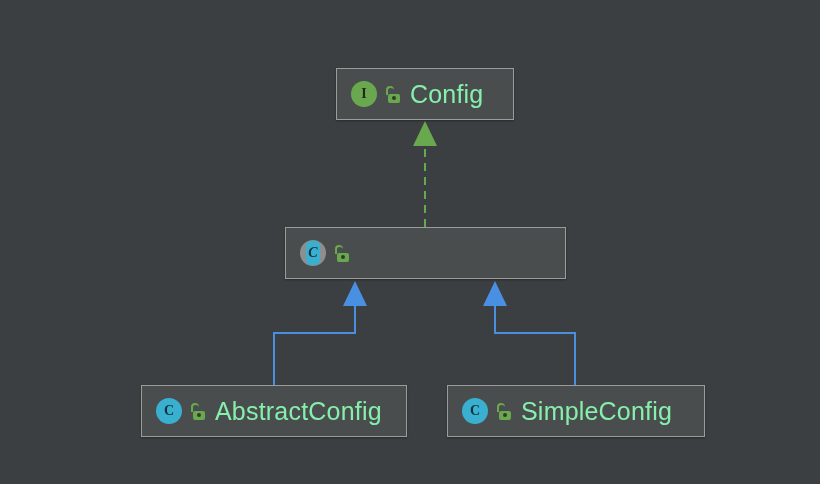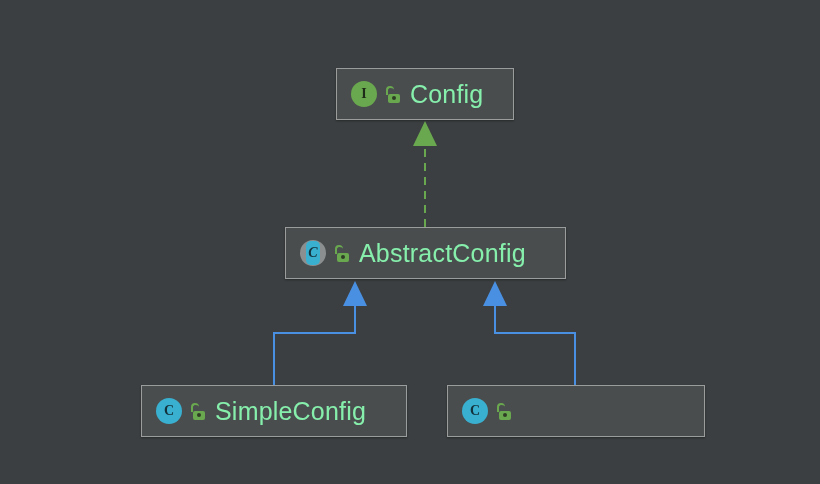--- a/index.html
+++ b/index.html
@@ -183,39 +183,39 @@
         <span class="arc-bg"></span>
         <span class="core"></span>
         <span class="glyph">C</span>
       </span>
     </span>
     <span class="icon-lock">
       <span class="shackle"></span>
       <span class="body"></span>
       <span class="keyhole"></span>
     </span>
+  </div>
+
+  <div class="uml-node" id="node-default-config" style="left:141px; top:385px; width:266px; height:52px;">
+    <span class="type-icon">
+      <span class="icon-class">C</span>
+    </span>
+    <span class="icon-lock">
+      <span class="shackle"></span>
+      <span class="body"></span>
+      <span class="keyhole"></span>
+    </span>
     <span class="node-label">AbstractConfig</span>
   </div>
 
-  <div class="uml-node" id="node-default-config" style="left:141px; top:385px; width:266px; height:52px;">
+  <div class="uml-node" id="node-simple-config" style="left:447px; top:385px; width:258px; height:52px;">
     <span class="type-icon">
       <span class="icon-class">C</span>
     </span>
     <span class="icon-lock">
       <span class="shackle"></span>
       <span class="body"></span>
       <span class="keyhole"></span>
     </span>
     <span class="node-label">SimpleConfig</span>
   </div>
 
-  <div class="uml-node" id="node-simple-config" style="left:447px; top:385px; width:258px; height:52px;">
-    <span class="type-icon">
-      <span class="icon-class">C</span>
-    </span>
-    <span class="icon-lock">
-      <span class="shackle"></span>
-      <span class="body"></span>
-      <span class="keyhole"></span>
-    </span>
-  </div>
-
 </div>
 
 </body></html>

